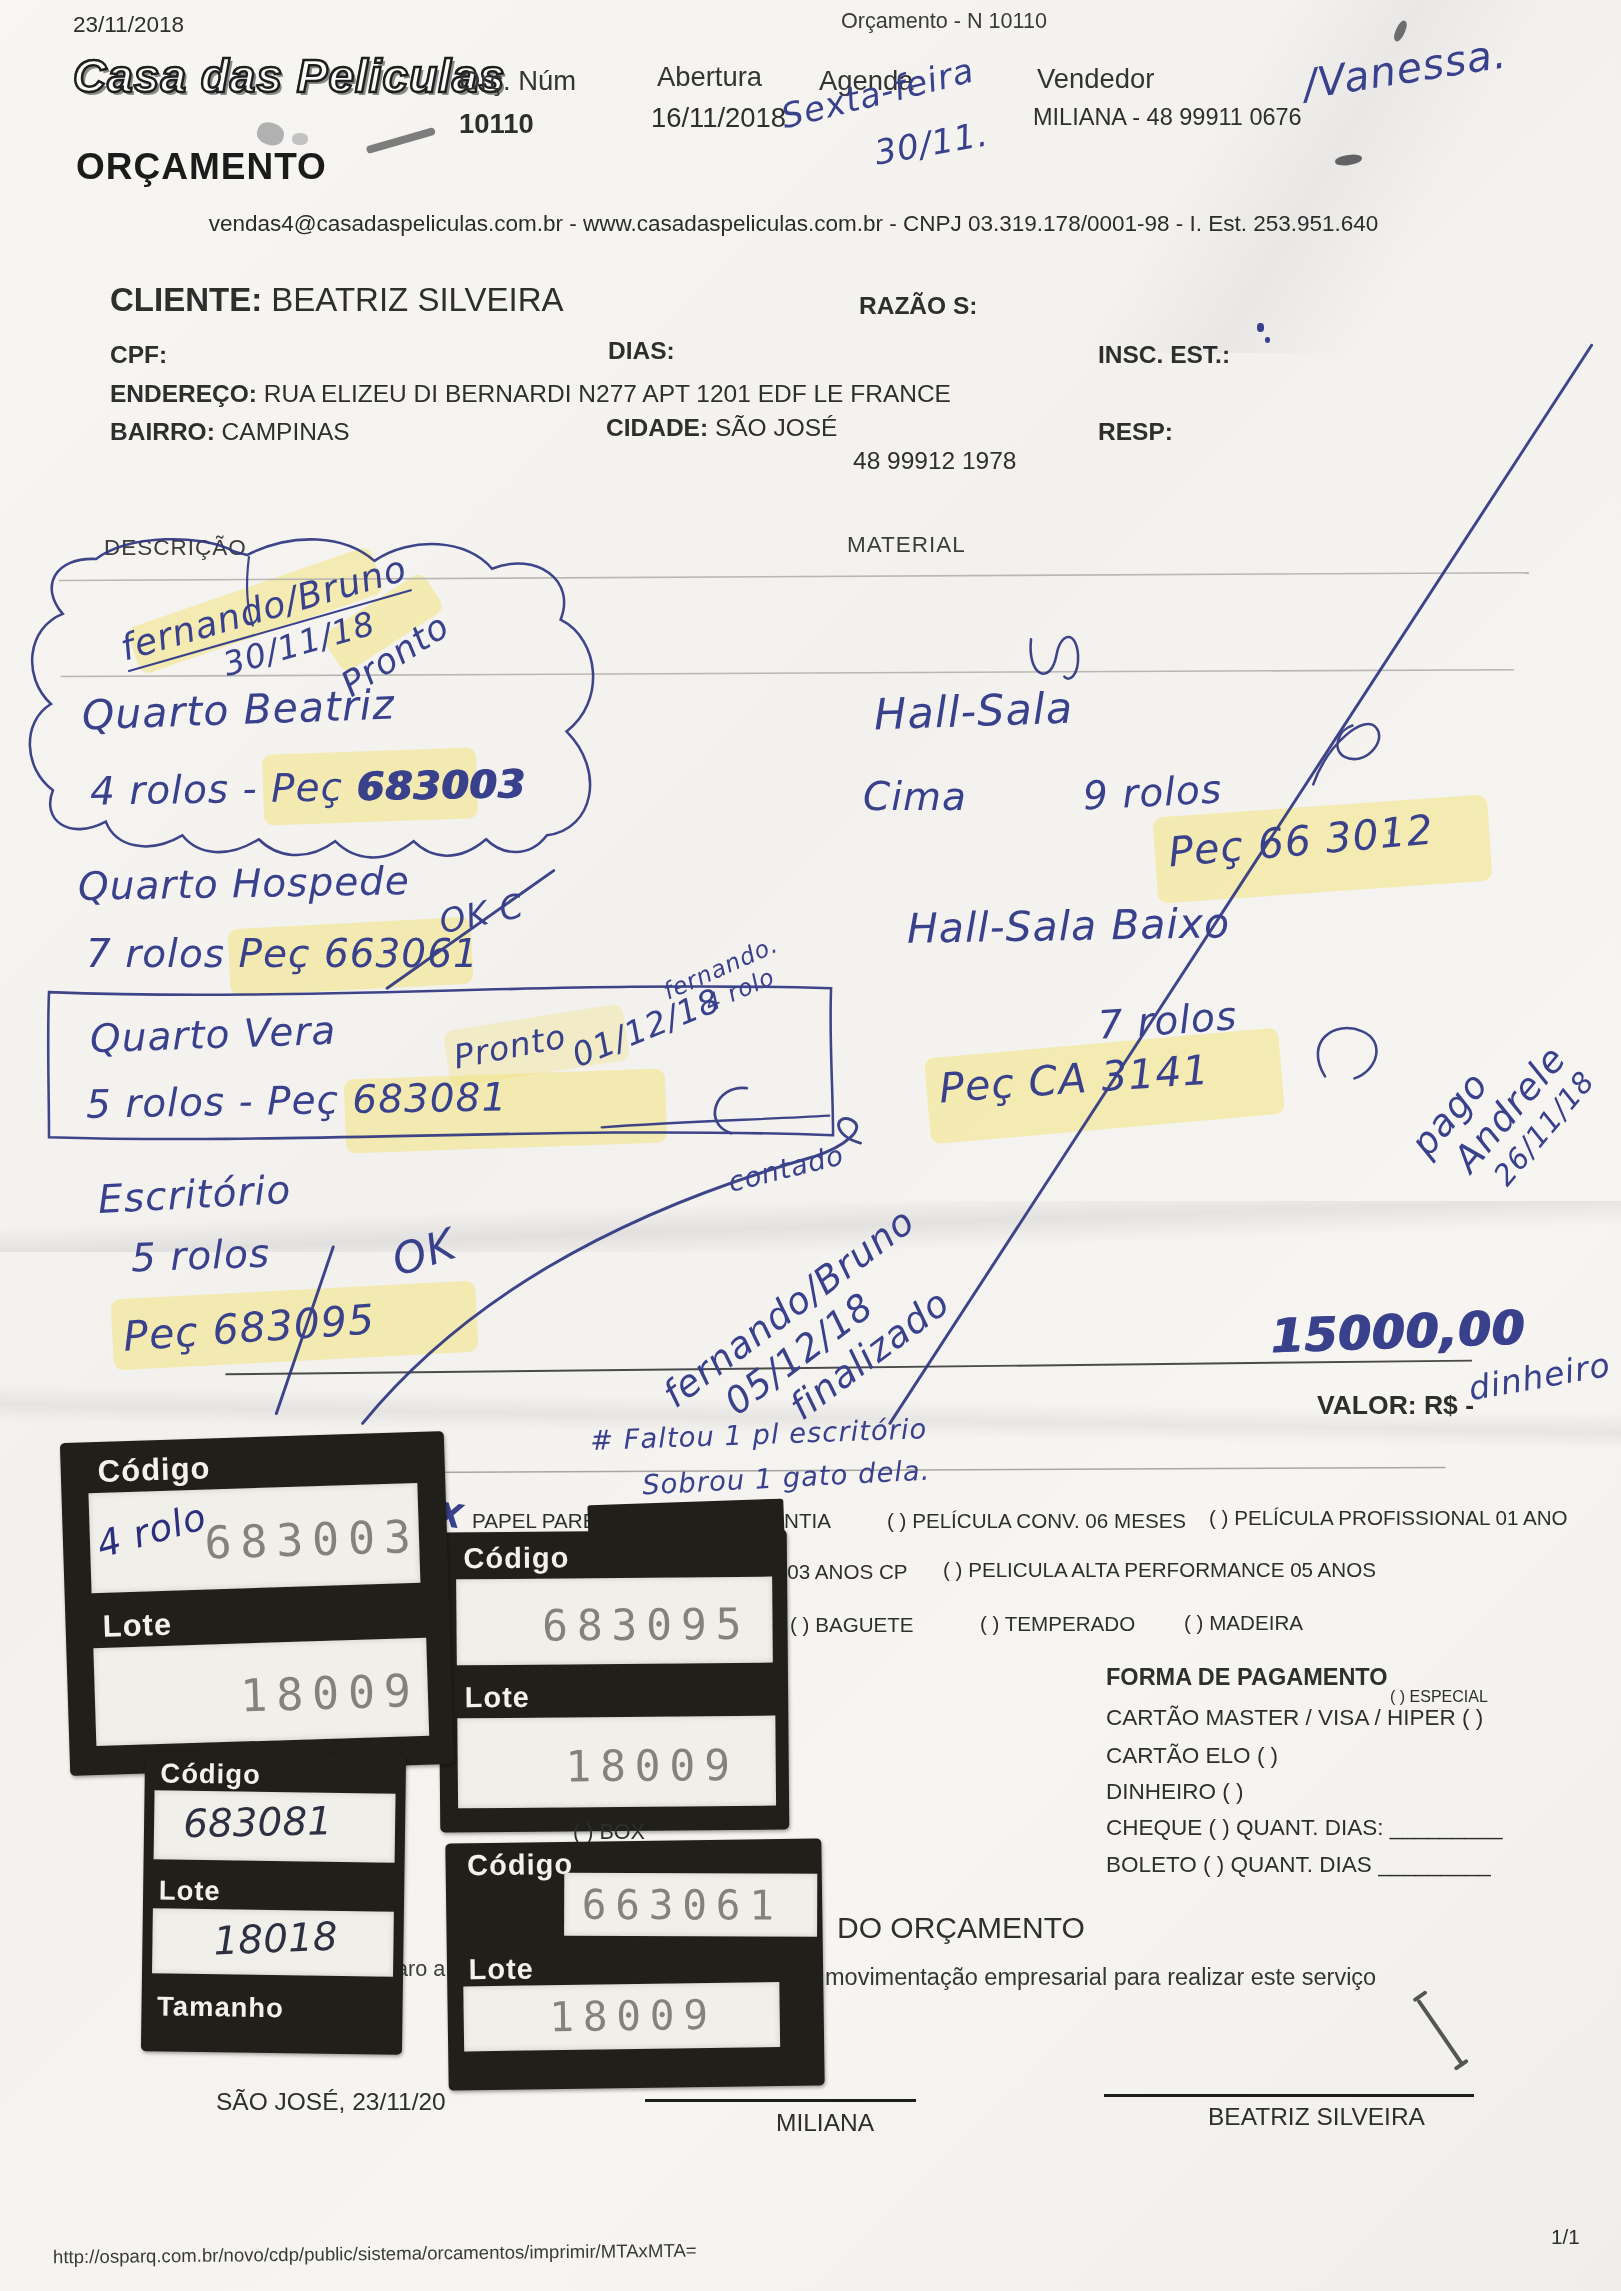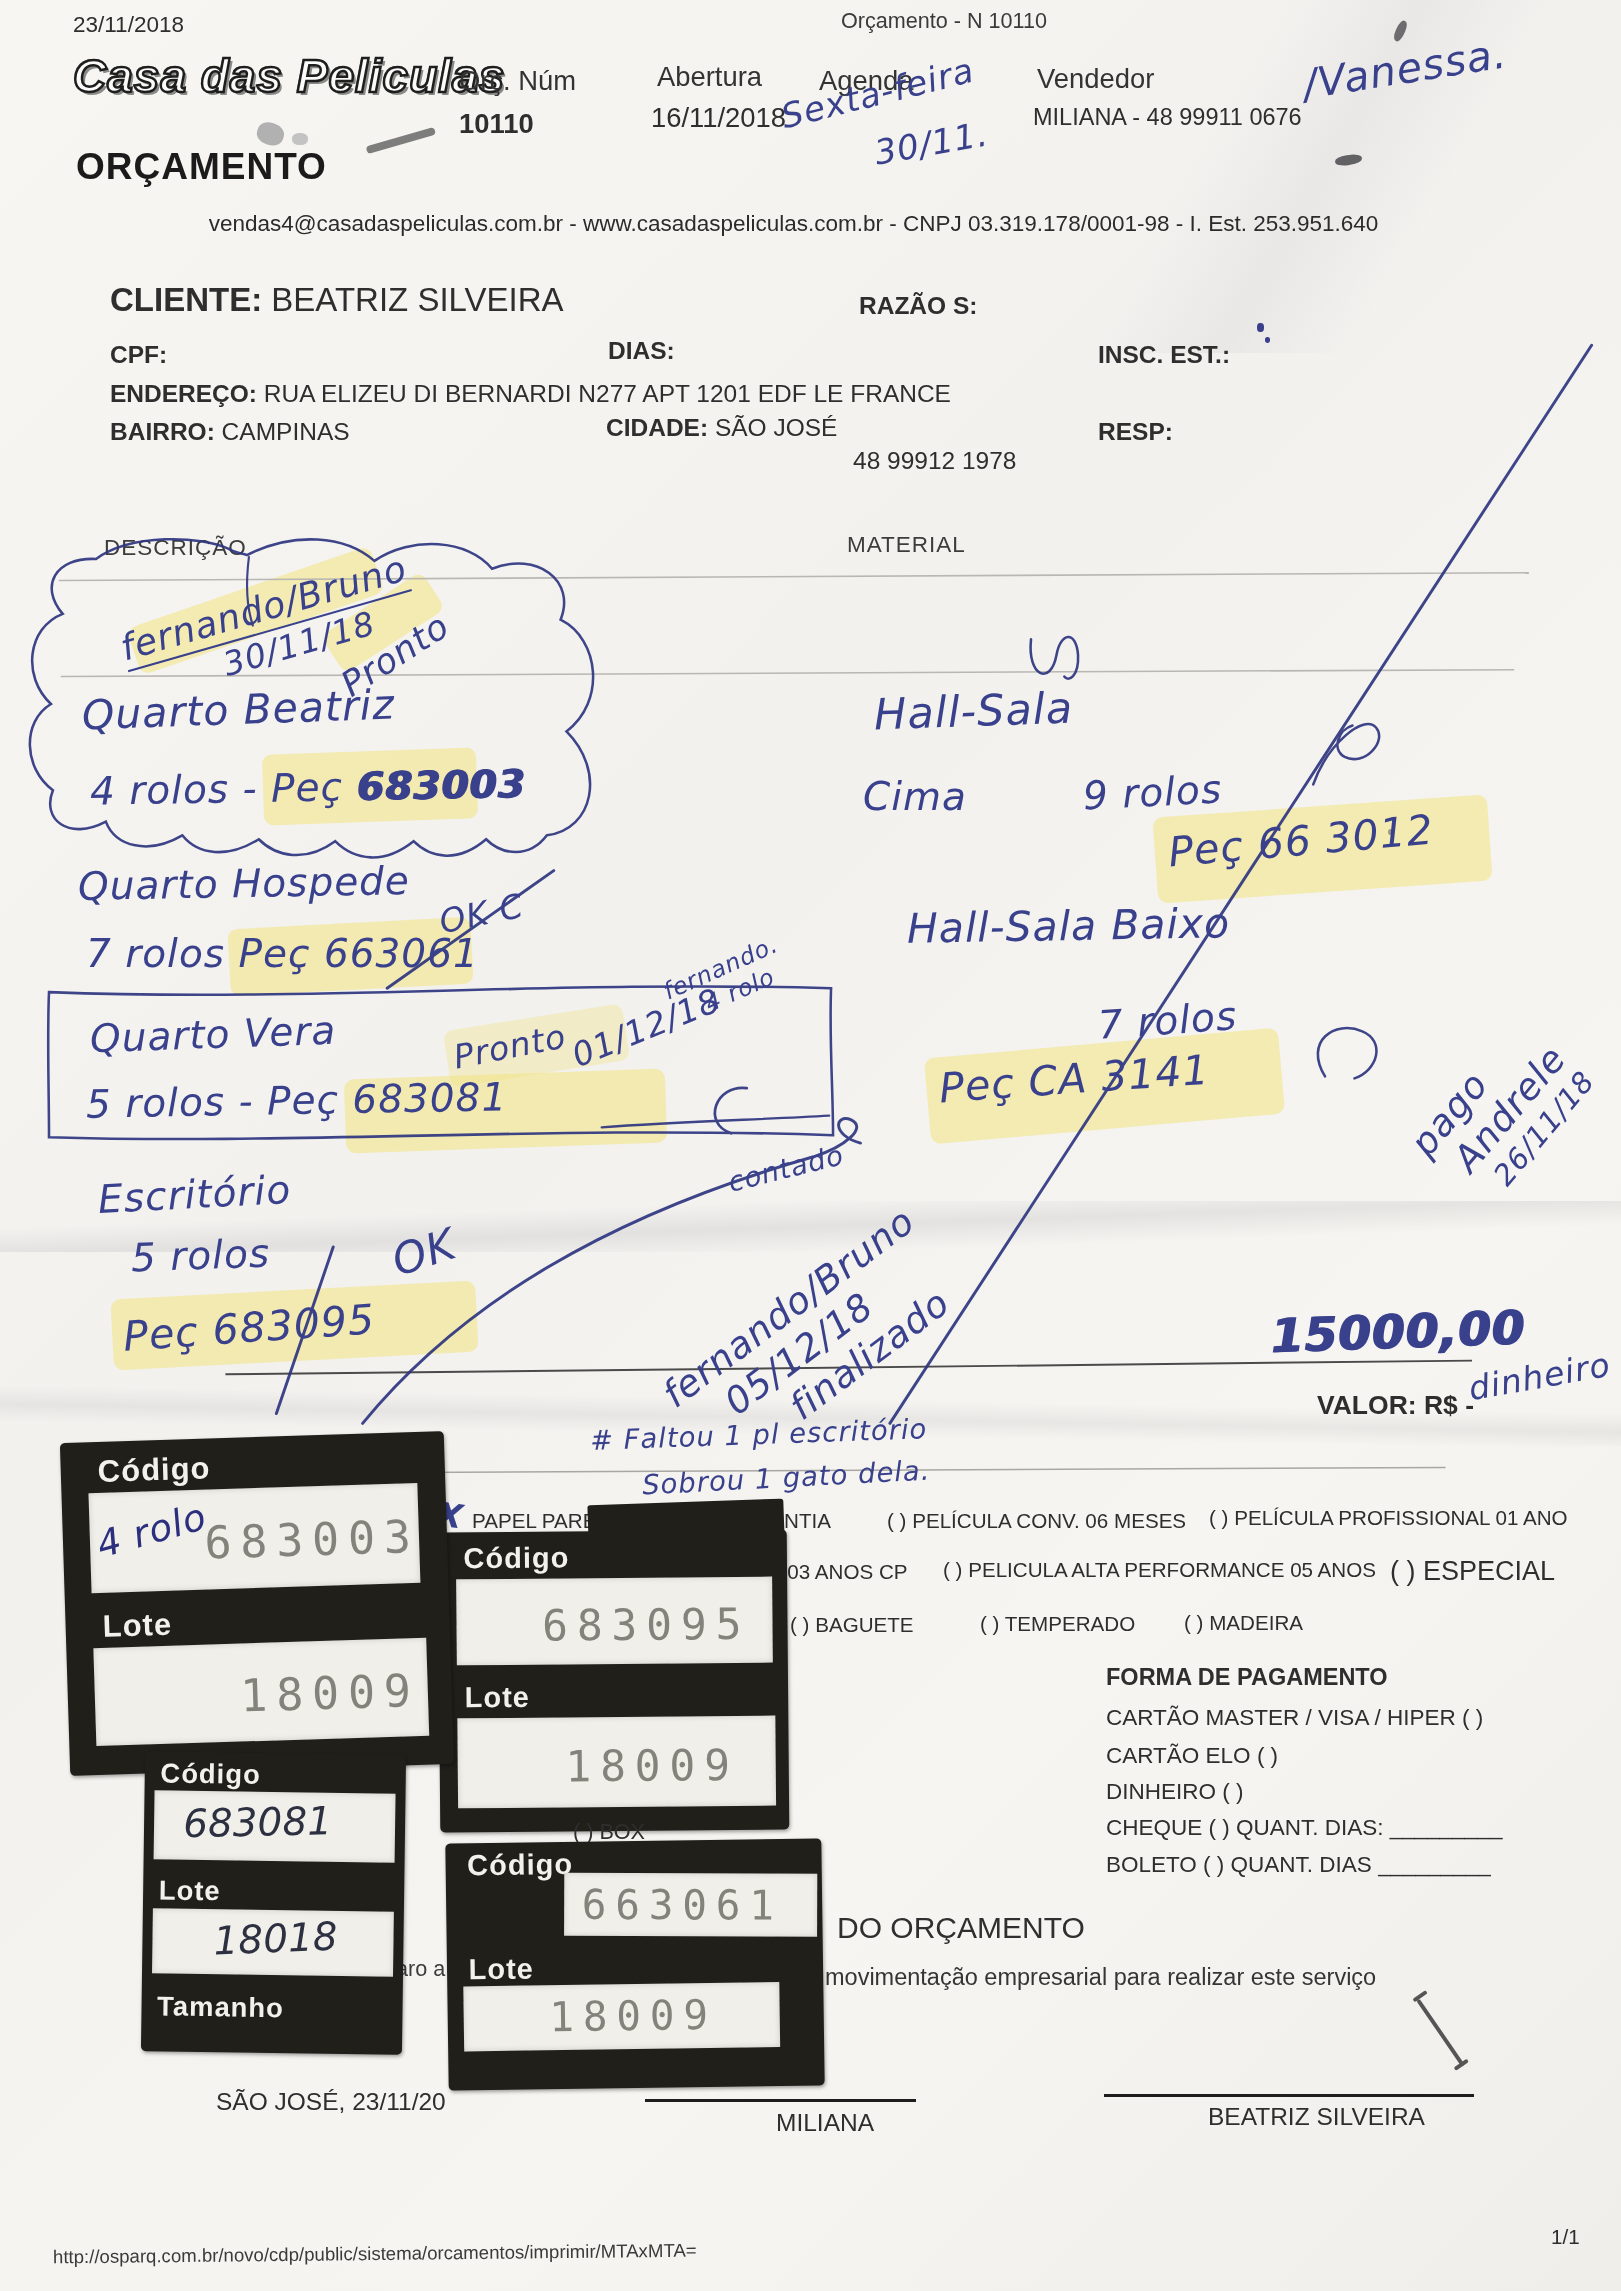--- a/index.html
+++ b/index.html
@@ -190,21 +190,21 @@
   <div class="abs pt gray z2" style="left:410px;top:1511px;font-size:19.6px;">ES</div>
   <div class="abs hw z4" style="left:437px;top:1496px;font-size:33px;font-weight:bold;transform:rotate(8deg);">X</div>
   <div class="abs pt z2" style="left:472px;top:1509px;font-size:20.6px;">PAPEL PAREDE 3 MESES GARANTIA</div>
   <div class="abs pt z2" style="left:887px;top:1509px;font-size:20.6px;">(  ) PELÍCULA CONV. 06 MESES</div>
   <div class="abs pt z2" style="left:1209px;top:1506px;font-size:20.6px;">(  ) PELÍCULA PROFISSIONAL 01 ANO</div>
   <div class="abs pt z2" style="left:753px;top:1560px;font-size:20.6px;">3M 03 ANOS CP</div>
   <div class="abs pt z2" style="left:943px;top:1558px;font-size:20.6px;">(  ) PELICULA ALTA PERFORMANCE 05 ANOS</div>
   <div class="abs pt z2" style="left:790px;top:1613px;font-size:20.6px;">(  ) BAGUETE</div>
   <div class="abs pt z2" style="left:980px;top:1612px;font-size:20.6px;">(  ) TEMPERADO</div>
   <div class="abs pt z2" style="left:1184px;top:1611px;font-size:20.6px;">(  ) MADEIRA</div>
-  <div class="abs pt z2" style="left:1390px;top:1556px;font-size:27px;">(  ) ESPECIAL</div>
+  <div class="abs pt z2" style="left:1390px;top:1688px;font-size:16px;">(  ) ESPECIAL</div>
   <div class="abs pt z2" style="left:573px;top:1819px;font-size:21.6px;z-index:21;">(  ) BOX</div>
 
   <div class="abs pt pt-b z2" style="left:1106px;top:1664px;font-size:23.5px;">FORMA DE PAGAMENTO</div>
   <div class="abs pt z2" style="left:1106px;top:1705px;font-size:22.5px;">CARTÃO MASTER / VISA / HIPER   (    )</div>
   <div class="abs pt z2" style="left:1106px;top:1743px;font-size:22.5px;">CARTÃO ELO   (    )</div>
   <div class="abs pt z2" style="left:1106px;top:1779px;font-size:22.5px;">DINHEIRO    (    )</div>
   <div class="abs pt z2" style="left:1106px;top:1815px;font-size:22.5px;">CHEQUE    (    )   QUANT. DIAS: _________</div>
   <div class="abs pt z2" style="left:1106px;top:1852px;font-size:22.5px;">BOLETO    (    )   QUANT. DIAS  _________</div>
 
   <div class="sticker" style="left:439px;top:1531px;width:349px;height:300px;transform:rotate(-0.5deg);z-index:20;">

